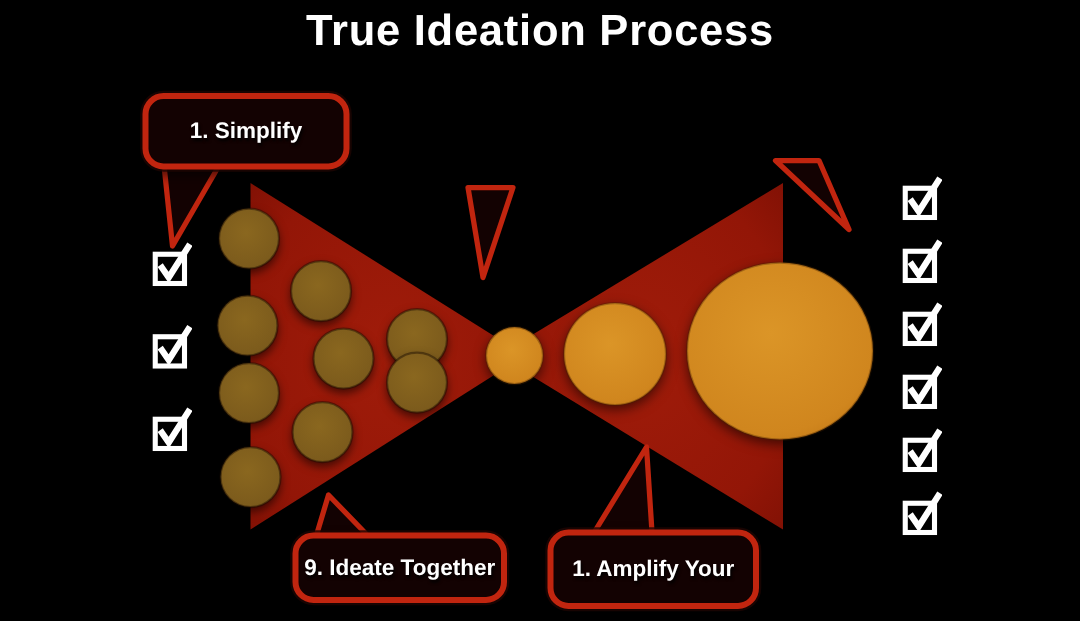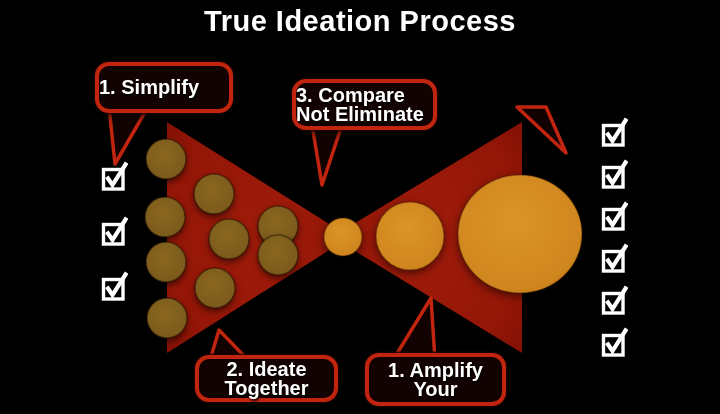--- a/index.html
+++ b/index.html
@@ -17,22 +17,22 @@
   .layer{position:absolute;left:0;top:0;z-index:1;}
   .tri{fill:url(#redGrad);}
   .tail{fill:var(--callout-fill,#130202);stroke:var(--callout-border,#c1250f);stroke-width:3.5;stroke-linejoin:round;}
   .raw{fill:url(#rawGrad);stroke:rgba(25,12,0,.45);stroke-width:1.5;filter:drop-shadow(0 3px 3px rgba(0,0,0,.55));}
   .refined{fill:url(#orangeGrad);stroke:rgba(70,35,0,.35);stroke-width:1.5;filter:drop-shadow(0 3px 4px rgba(0,0,0,.55));}
   .callout{
     position:absolute;z-index:2;box-sizing:border-box;
     background:var(--callout-fill,#130202);
     border:4px solid var(--callout-border,#c1250f);
     border-radius:14px;
-    display:flex;flex-direction:column;align-items:flex-start;justify-content:center;
-    color:var(--text,#fff);font-size:20px;font-weight:bold;line-height:19px;
+    display:flex;flex-direction:column;align-items:center;justify-content:center;
+    color:var(--text,#fff);font-size:15px;font-weight:bold;line-height:19px;
     text-shadow:1px 2px 2px rgba(0,0,0,.95);
     box-shadow:0 0 0 1.5px rgba(30,5,2,.8), 0 4px 8px rgba(0,0,0,.6);
     text-align:center;
   }
   .cb-col{position:absolute;z-index:2;display:flex;flex-direction:column;}
   .cb{display:block;}
 </style>
 </head>
 <body>
 
@@ -81,28 +81,24 @@
     <circle class="refined" cx="343" cy="237" r="19"></circle>
     <circle class="refined" cx="410" cy="236" r="34"></circle>
     <ellipse class="refined" cx="520" cy="234" rx="62" ry="59"></ellipse>
   </svg>
 
   <div class="callout" style="left:95px;top:62px;width:138px;height:51px;">
     <div>1. Simplify</div>
   </div>
 
   <div class="callout" style="left:195px;top:355px;width:143px;height:47px;">
-    <div>2. Ideate Together</div>
+    <div>9. Ideate Together</div>
     <div></div>
   </div>
 
-  <div class="callout" style="left:292px;top:79px;width:145px;height:51px;">
-    <div>3. Compare</div>
-    <div>Not Eliminate</div>
-  </div>
 
   <div class="callout" style="left:365px;top:353px;width:141px;height:53px;">
     <div>1. Amplify Your</div>
   </div>
 
 
   <div class="cb-col" style="left:101px;top:161px;gap:25px;">
     <svg class="cb" width="27" height="30" viewBox="0 0 27 30">
       <rect x="2.5" y="8.5" width="19.5" height="19.5" fill="none" stroke="var(--checkbox,#fff)" stroke-width="3.4"></rect>
       <path d="M7 17.5 L11.5 24 L24.5 3.5" fill="none" stroke="var(--checkbox,#fff)" stroke-width="4.2" stroke-linecap="square" stroke-linejoin="miter"></path>

